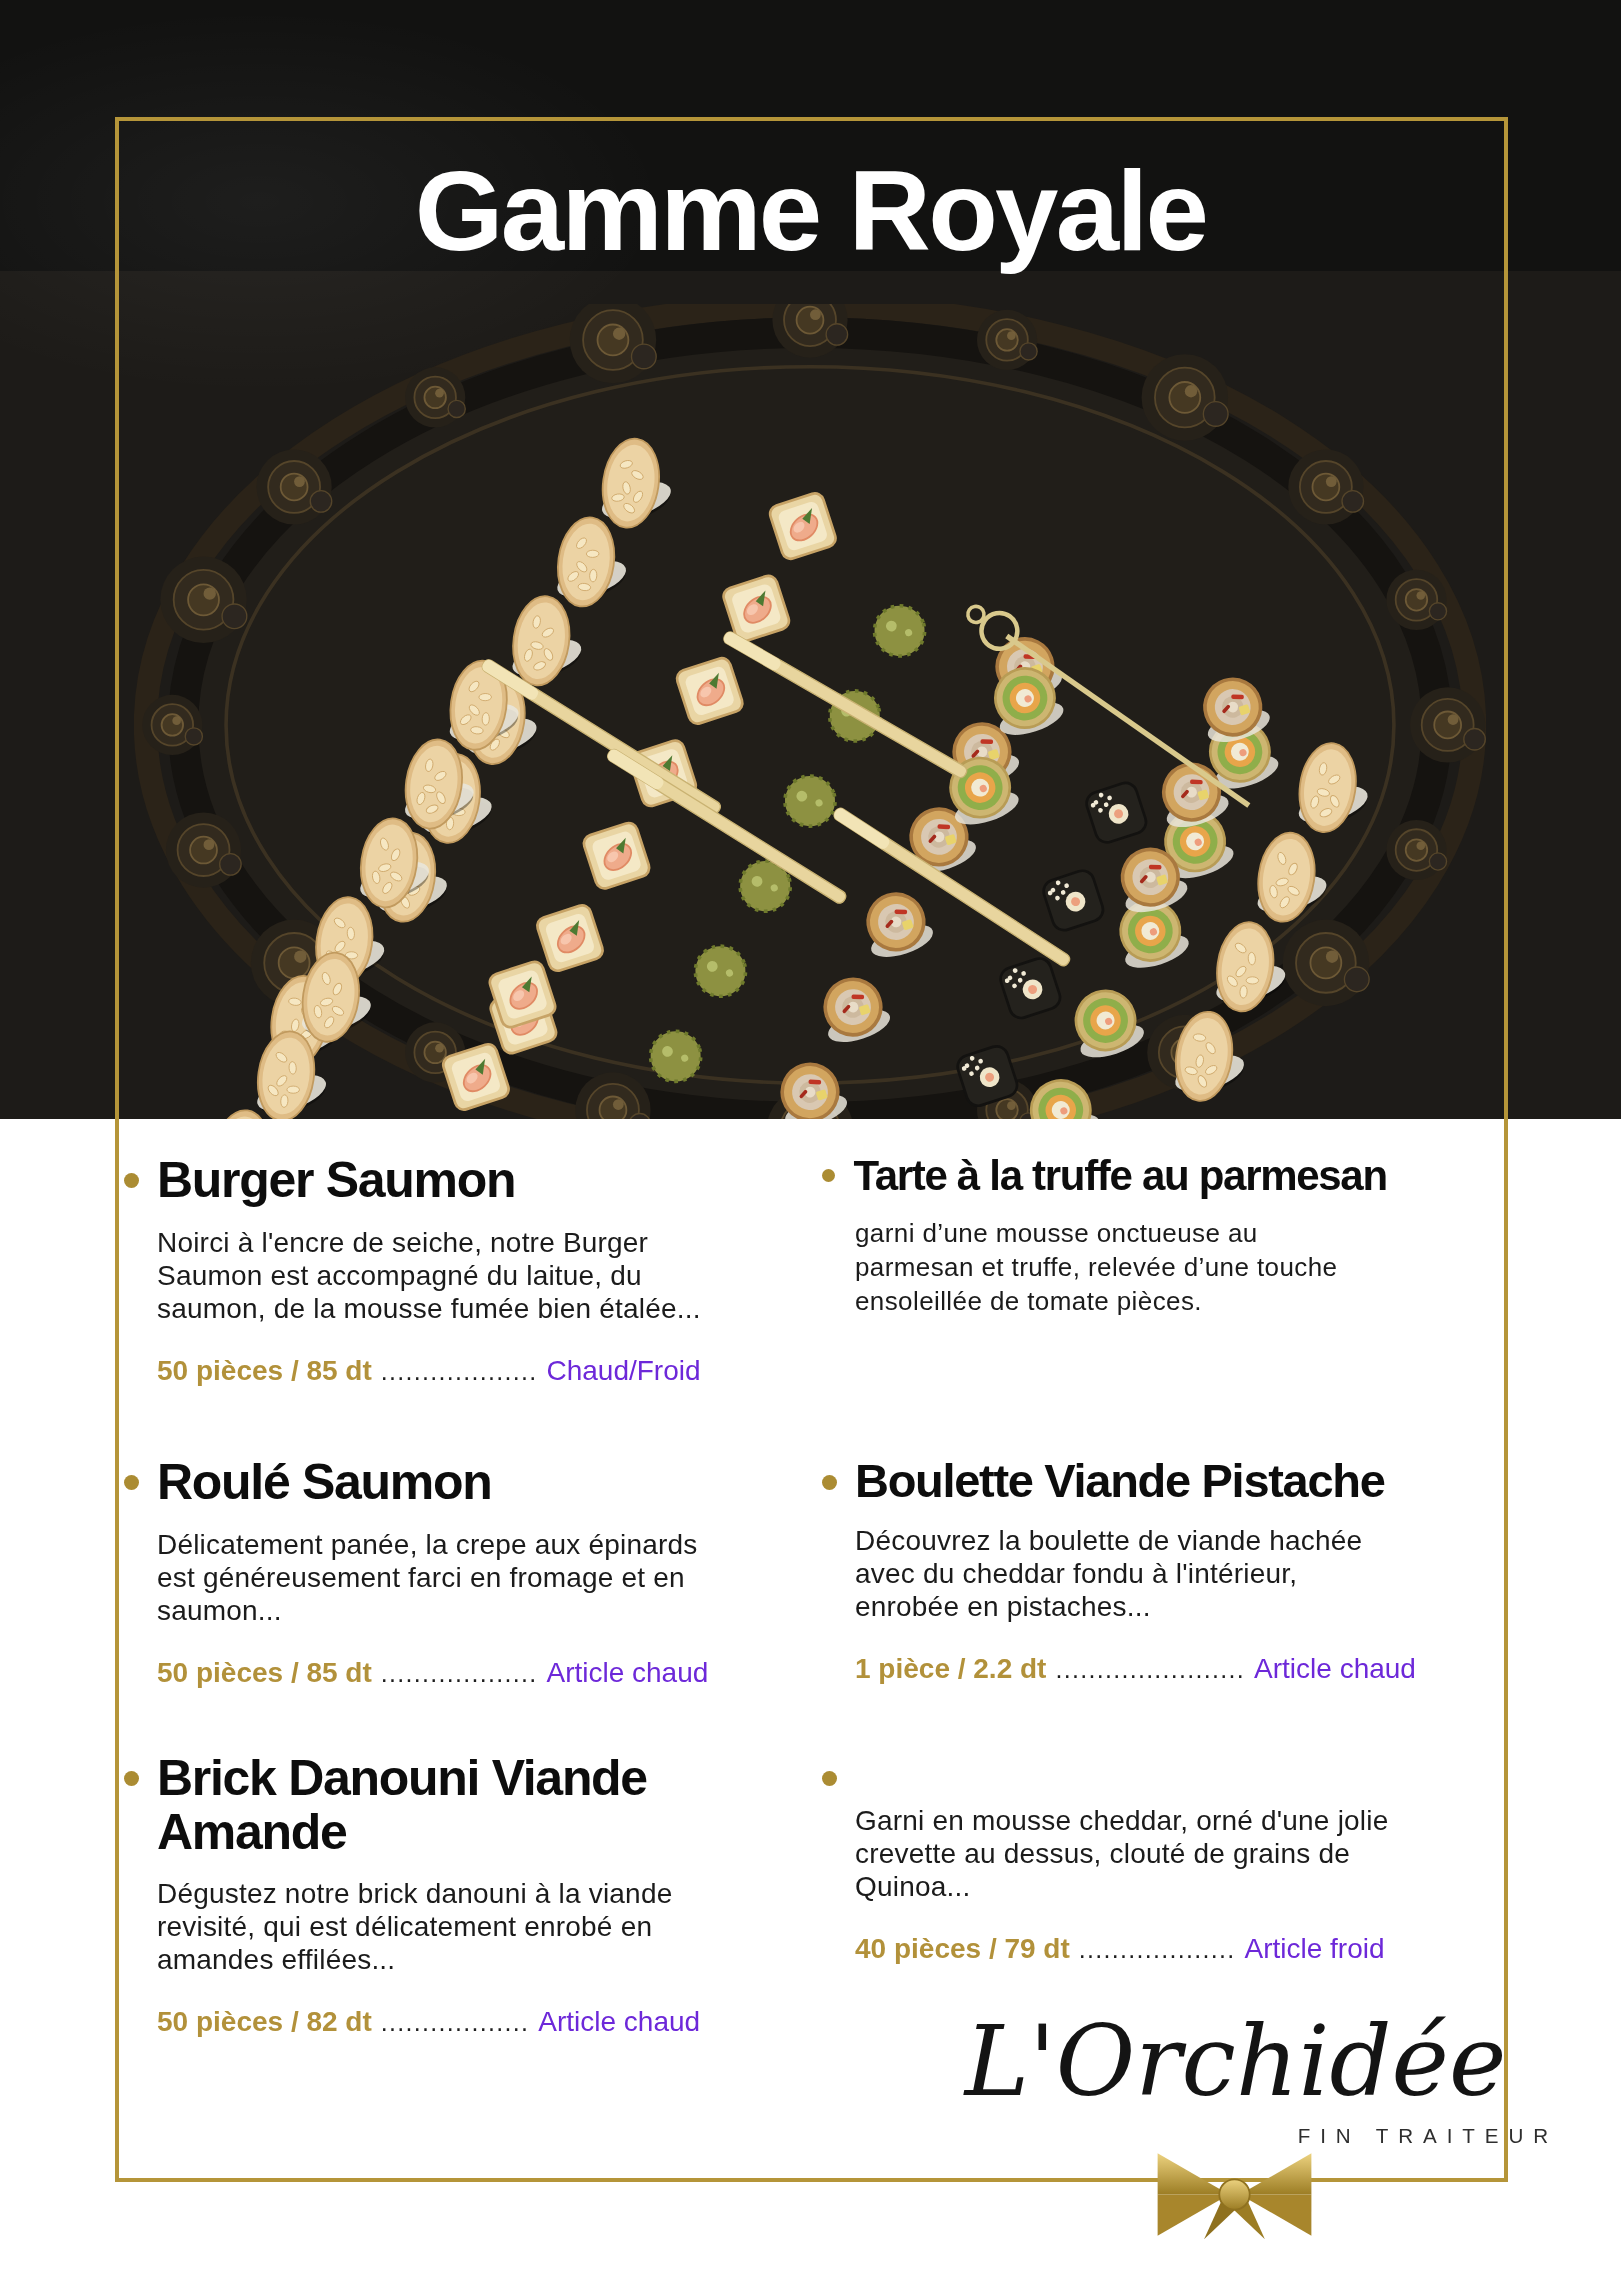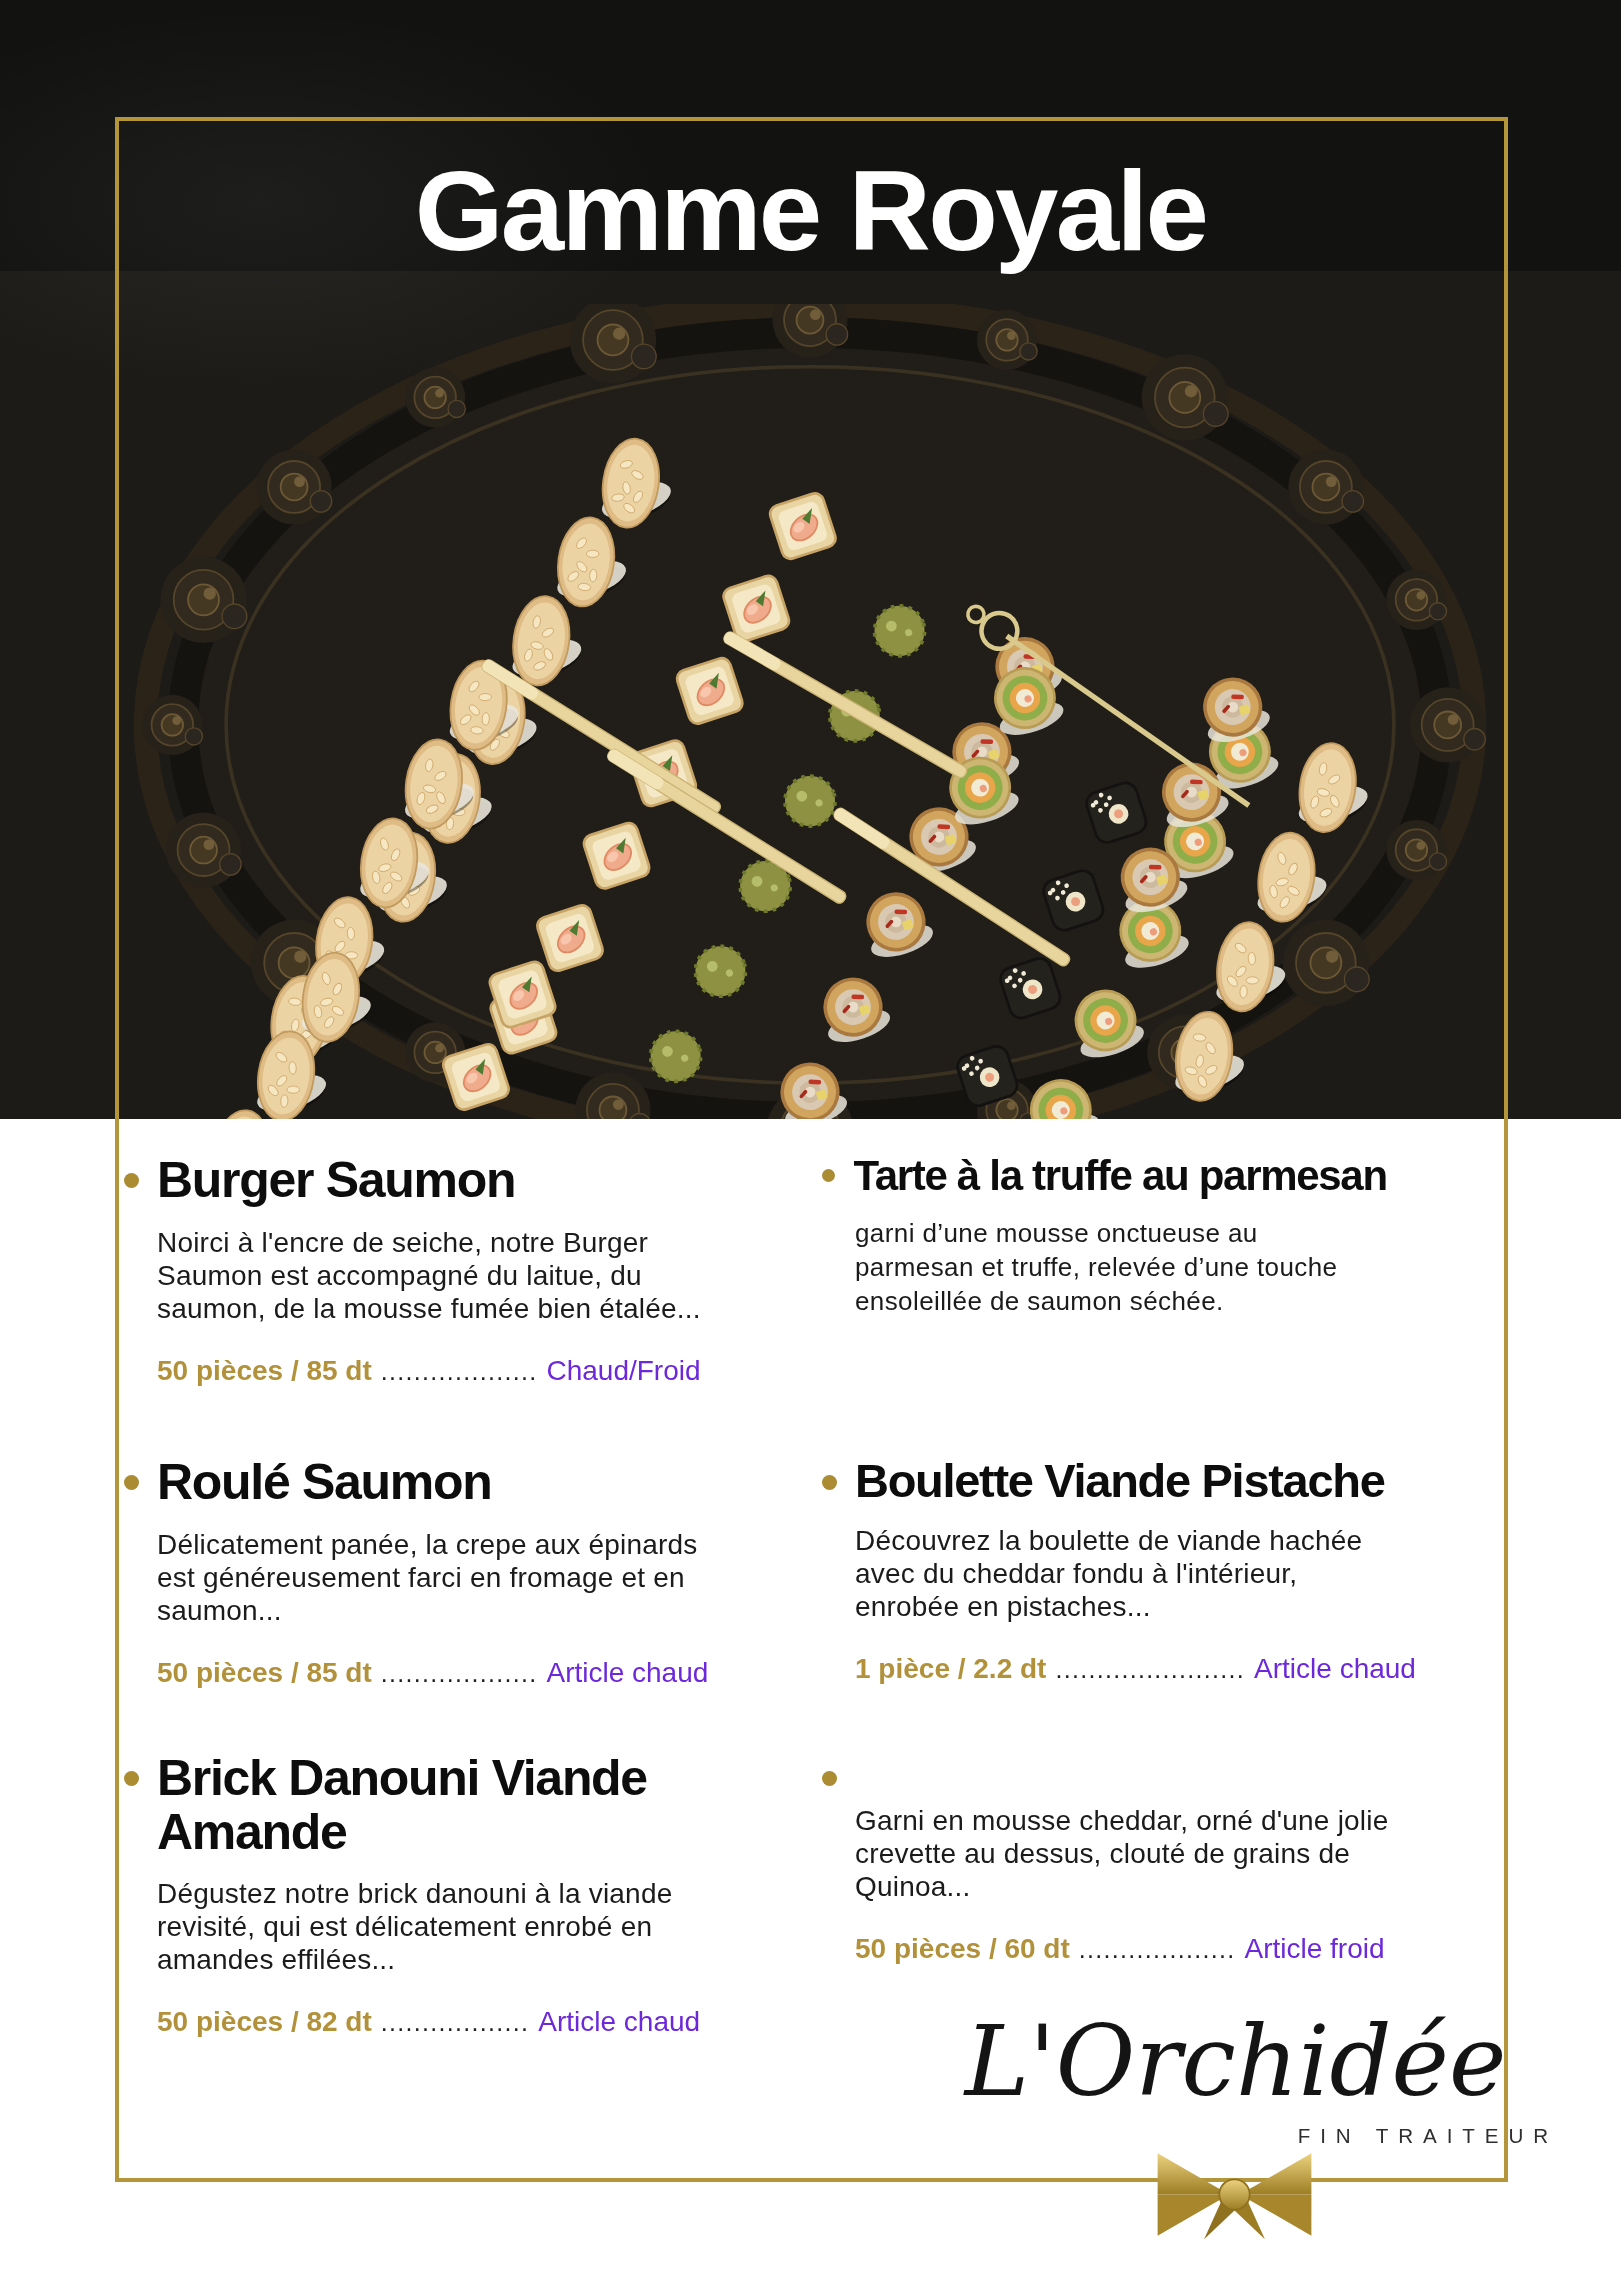--- a/index.html
+++ b/index.html
@@ -794,21 +794,21 @@
         <span class="d">...................</span>
         <span class="t">Chaud/Froid</span>
       </p>
     </article>
 
     <article class="mi">
       <div class="head">
         <span class="bullet"></span>
         <h2>Tarte à la truffe au parmesan</h2>
       </div>
-      <p class="desc">garni d’une mousse onctueuse au parmesan et truffe, relevée d’une touche ensoleillée de saumon séchée.</p>
+      <p class="desc">garni d’une mousse onctueuse au parmesan et truffe, relevée d’une touche ensoleillée de tomate pièces.</p>
     </article>
 
     <article class="mi">
       <div class="head">
         <span class="bullet"></span>
         <h2>Roulé Saumon</h2>
       </div>
       <p class="desc">Délicatement panée, la crepe aux épinards est généreusement farci en fromage et en saumon...</p>
       <p class="price">
         <span class="p">50 pièces / 85 dt</span>
@@ -842,21 +842,21 @@
         <span class="t">Article chaud</span>
       </p>
     </article>
 
     <article class="mi">
       <div class="head">
         <span class="bullet"></span>
       </div>
       <p class="desc">Garni en mousse cheddar, orné d'une jolie crevette au dessus, clouté de grains de Quinoa...</p>
       <p class="price">
-        <span class="p">50 pièces / 60 dt</span>
+        <span class="p">40 pièces / 79 dt</span>
         <span class="d">...................</span>
         <span class="t">Article froid</span>
       </p>
     </article>
 
   </section>
 
   <div class="logo">
     <div class="logo-name">L'Orchidée</div>
     <div class="logo-tag">FIN TRAITEUR</div>

